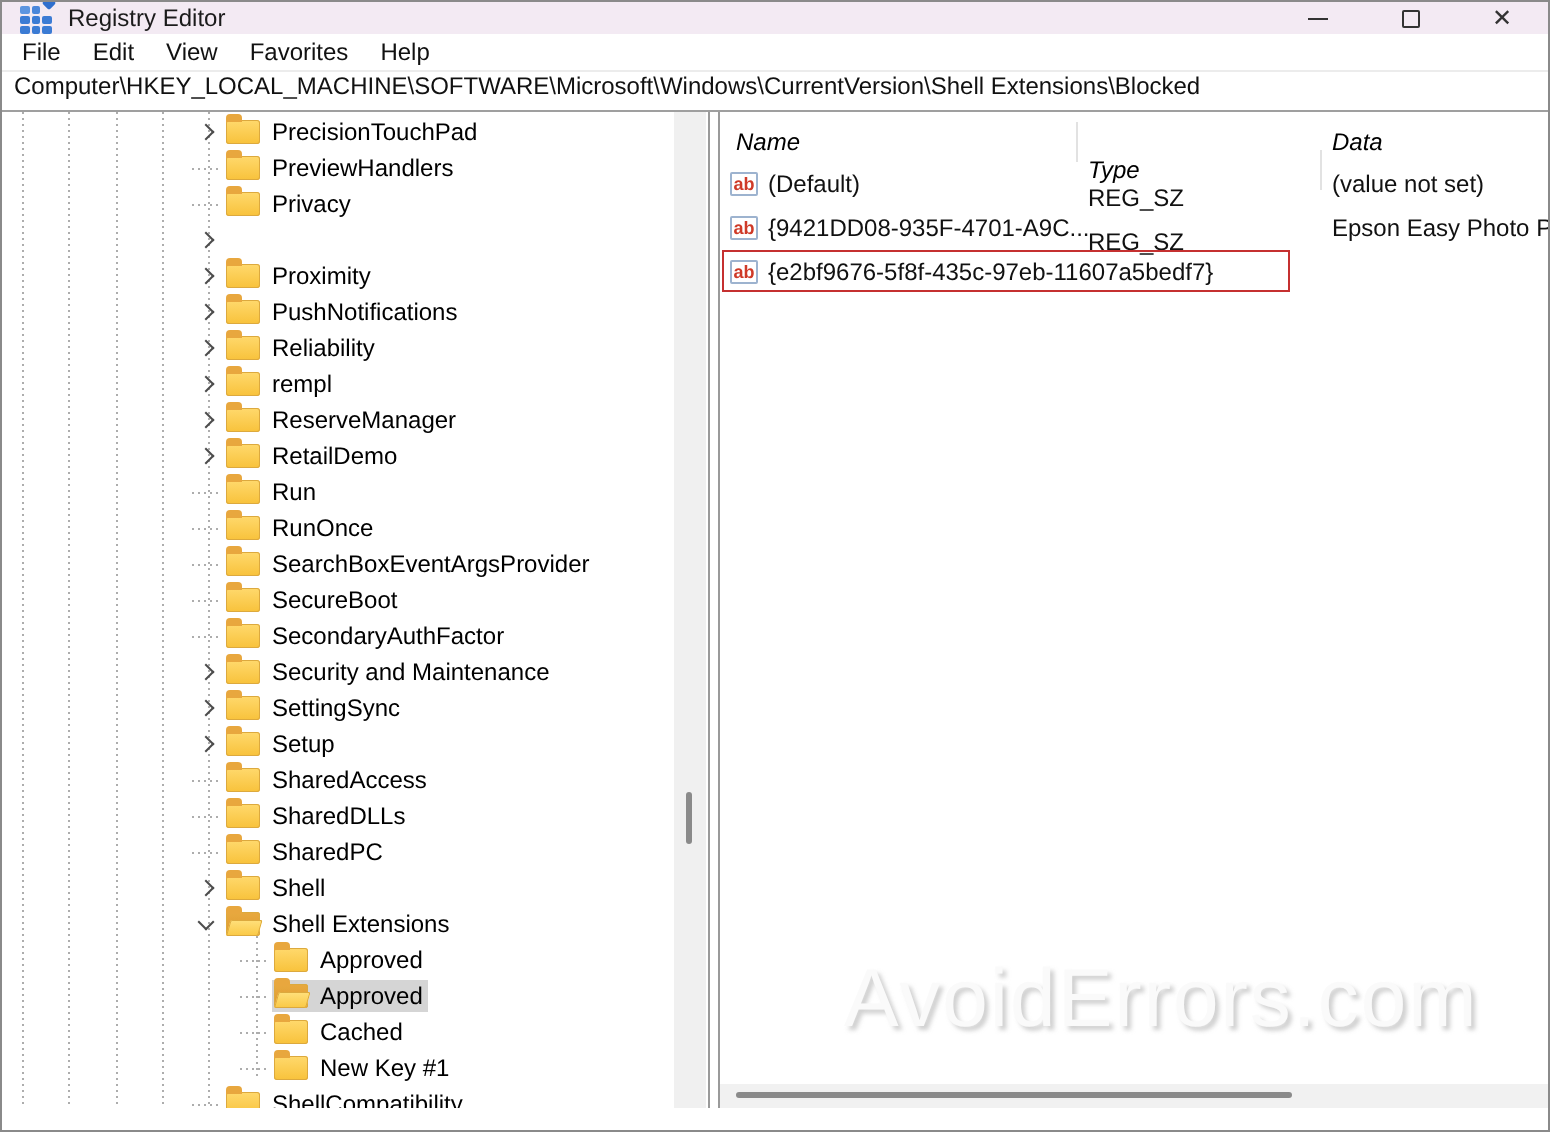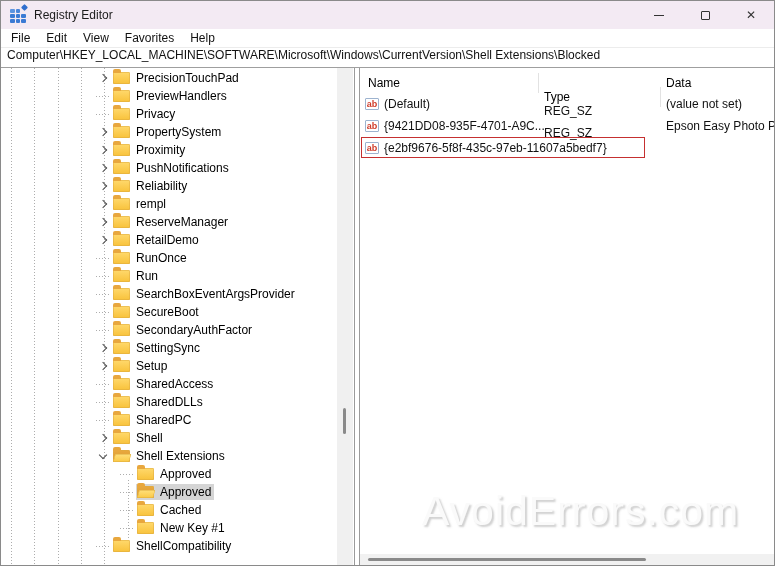--- a/index.html
+++ b/index.html
@@ -3,21 +3,21 @@
 <meta charset="utf-8">
 <style>
   * { margin:0; padding:0; box-sizing:border-box; }
   html,body { background:#cfcfcf; }
   body { font-family:"Liberation Sans", sans-serif; font-size:12px; color:#111; }
   .window {
     position:relative; width:775px; height:566px; background:#fff;
     border:1px solid #8a8a8a; overflow:hidden;
   }
   
-  .titlebar { height:28px; background:#f3eaf3; display:flex; align-items:center; }
+  .titlebar { height:16px; background:#f3eaf3; display:flex; align-items:center; }
   .app-icon { width:16px; height:16px; margin:0 8px 0 9px; position:relative; flex:none;
     display:grid; grid-template-columns:1fr 1fr 1fr; grid-template-rows:1fr 1fr 1fr; gap:1px; padding-top:2px;}
   .app-icon i { background:#3b7bd4; border-radius:1px; }
   .app-icon i:nth-child(1){background:#5d95e0;} .app-icon i:nth-child(2){background:#4a86da;}
   .app-icon i:nth-child(3){background:transparent;}
   .app-icon::after { content:""; position:absolute; top:-2px; right:-1px; width:5px; height:5px;
     background:#2f6fce; transform:rotate(45deg); border-radius:1px; }
   .title-text { font-size:12px; color:#1b1b1b; }
   .win-controls { margin-left:auto; display:flex; height:100%; }
   .win-btn { width:46px; height:100%; display:flex; align-items:center; justify-content:center; }
@@ -57,21 +57,21 @@
     background:#e8a73e; border-radius:2px 2px 0 0; }
   .folder.open { background:linear-gradient(180deg,#e8a93f,#dd9a30); }
   .folder.open::after { content:""; position:absolute; left:0px; bottom:0; width:16px; height:8px;
     background:linear-gradient(180deg,#ffe07c,#fac844); transform:skewX(-16deg);
     transform-origin:bottom left; border-radius:1px; box-shadow:inset 0 0 0 0.5px #dca93e; }
   .tlabel { color:#000; }
   
   .v-sb-track { position:absolute; top:0; right:1px; width:16px; bottom:0; background:#f0f0f0; }
   .v-sb-thumb { position:absolute; top:340px; right:7px; width:3px; height:26px; background:#8a8a8a; border-radius:2px; }
   
-  .lheader { display:flex; height:20px; align-items:center; color:#000; }
+  .lheader { display:flex; height:20px; align-items:center; color:#000;font-style:italic; }
   .hc { height:100%; display:flex; align-items:center; border-right:1px solid #e2e2e2; }
   .hc-name { width:179px; padding-left:8px; }
   .hc-type { width:122px; padding-left:5px;margin-top:27px; }
   .hc-data { flex:1; padding-left:5px; border-right:none; }
   .lrow { display:flex; height:22px; align-items:center; white-space:nowrap; }
   .cell-name { width:179px; padding-left:5px; display:flex; align-items:center; gap:5px; overflow:visible; }
   .cell-type { width:122px; padding-left:5px;margin-top:13px; }
   .cell-data { flex:1; padding-left:5px; overflow:hidden; }
   .ab-icon { flex:none; width:14px; height:12px; background:#fff; border:1px solid #9db3cf;
     color:#cf3a28; font-size:9px; font-weight:bold; line-height:10px; text-align:center;
@@ -158,24 +158,20 @@
             <div class="indent" style="width: 95px;"></div>
             <div class="expzone stub"></div>
             <div class="rowcore">
               <div class="folder"></div>
               <div class="tlabel">Privacy</div>
             </div>
           </div>
           <div class="trow">
             <div class="indent" style="width: 95px;"></div>
             <div class="expzone chev"></div>
-            <div class="rowcore">
-              <div class="folder"></div>
-              <div class="tlabel">PropertySystem</div>
-            </div>
           </div>
           <div class="trow">
             <div class="indent" style="width: 95px;"></div>
             <div class="expzone chev"></div>
             <div class="rowcore">
               <div class="folder"></div>
               <div class="tlabel">Proximity</div>
             </div>
           </div>
           <div class="trow">
@@ -216,53 +212,61 @@
             <div class="rowcore">
               <div class="folder"></div>
               <div class="tlabel">RetailDemo</div>
             </div>
           </div>
           <div class="trow">
             <div class="indent" style="width: 95px;"></div>
             <div class="expzone stub"></div>
             <div class="rowcore">
               <div class="folder"></div>
+              <div class="tlabel">Run</div>
+            </div>
+          </div>
+          <div class="trow">
+            <div class="indent" style="width: 95px;"></div>
+            <div class="expzone stub"></div>
+            <div class="rowcore">
+              <div class="folder"></div>
               <div class="tlabel">RunOnce</div>
             </div>
           </div>
           <div class="trow">
             <div class="indent" style="width: 95px;"></div>
             <div class="expzone stub"></div>
             <div class="rowcore">
               <div class="folder"></div>
-              <div class="tlabel">Run</div>
-            </div>
-          </div>
-          <div class="trow">
-            <div class="indent" style="width: 95px;"></div>
-            <div class="expzone stub"></div>
-            <div class="rowcore">
-              <div class="folder"></div>
               <div class="tlabel">SearchBoxEventArgsProvider</div>
             </div>
           </div>
           <div class="trow">
             <div class="indent" style="width: 95px;"></div>
             <div class="expzone stub"></div>
             <div class="rowcore">
               <div class="folder"></div>
               <div class="tlabel">SecureBoot</div>
             </div>
           </div>
           <div class="trow">
             <div class="indent" style="width: 95px;"></div>
             <div class="expzone stub"></div>
             <div class="rowcore">
               <div class="folder"></div>
               <div class="tlabel">SecondaryAuthFactor</div>
+            </div>
+          </div>
+          <div class="trow">
+            <div class="indent" style="width: 95px;"></div>
+            <div class="expzone chev"></div>
+            <div class="rowcore">
+              <div class="folder"></div>
+              <div class="tlabel">Security and Maintenance</div>
             </div>
           </div>
           <div class="trow">
             <div class="indent" style="width: 95px;"></div>
             <div class="expzone chev"></div>
             <div class="rowcore">
               <div class="folder"></div>
               <div class="tlabel">SettingSync</div>
             </div>
           </div>

